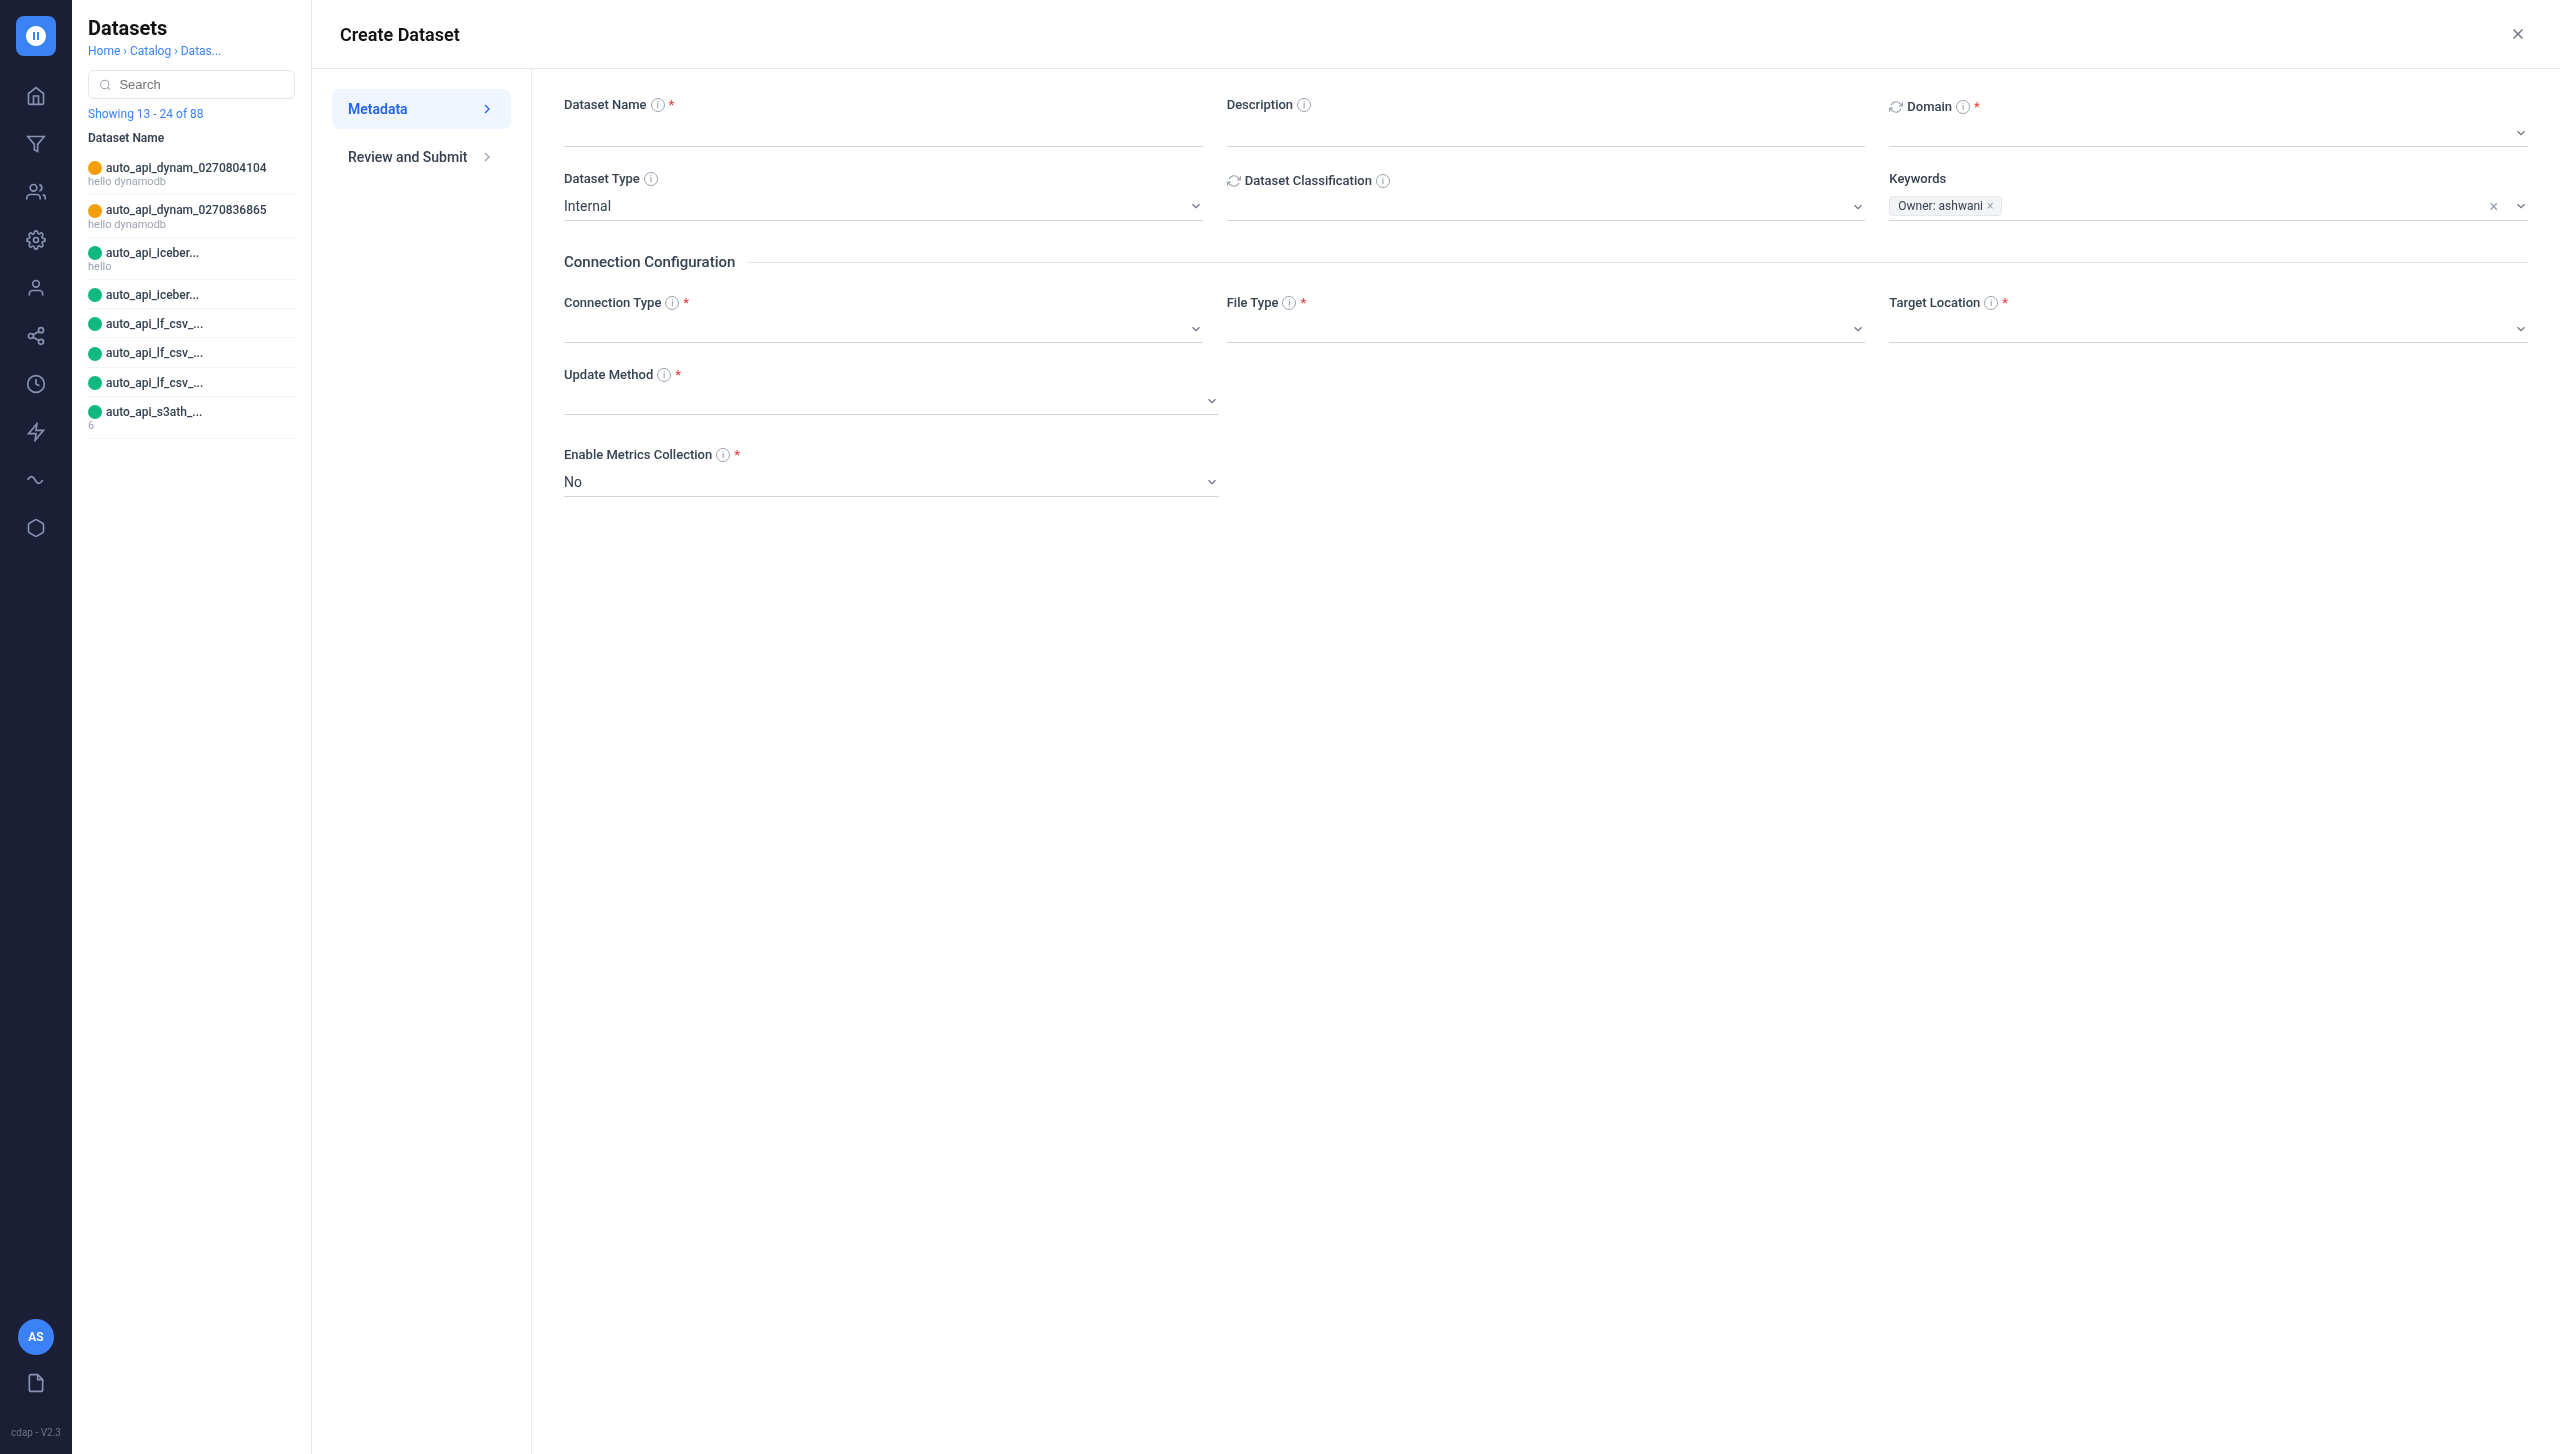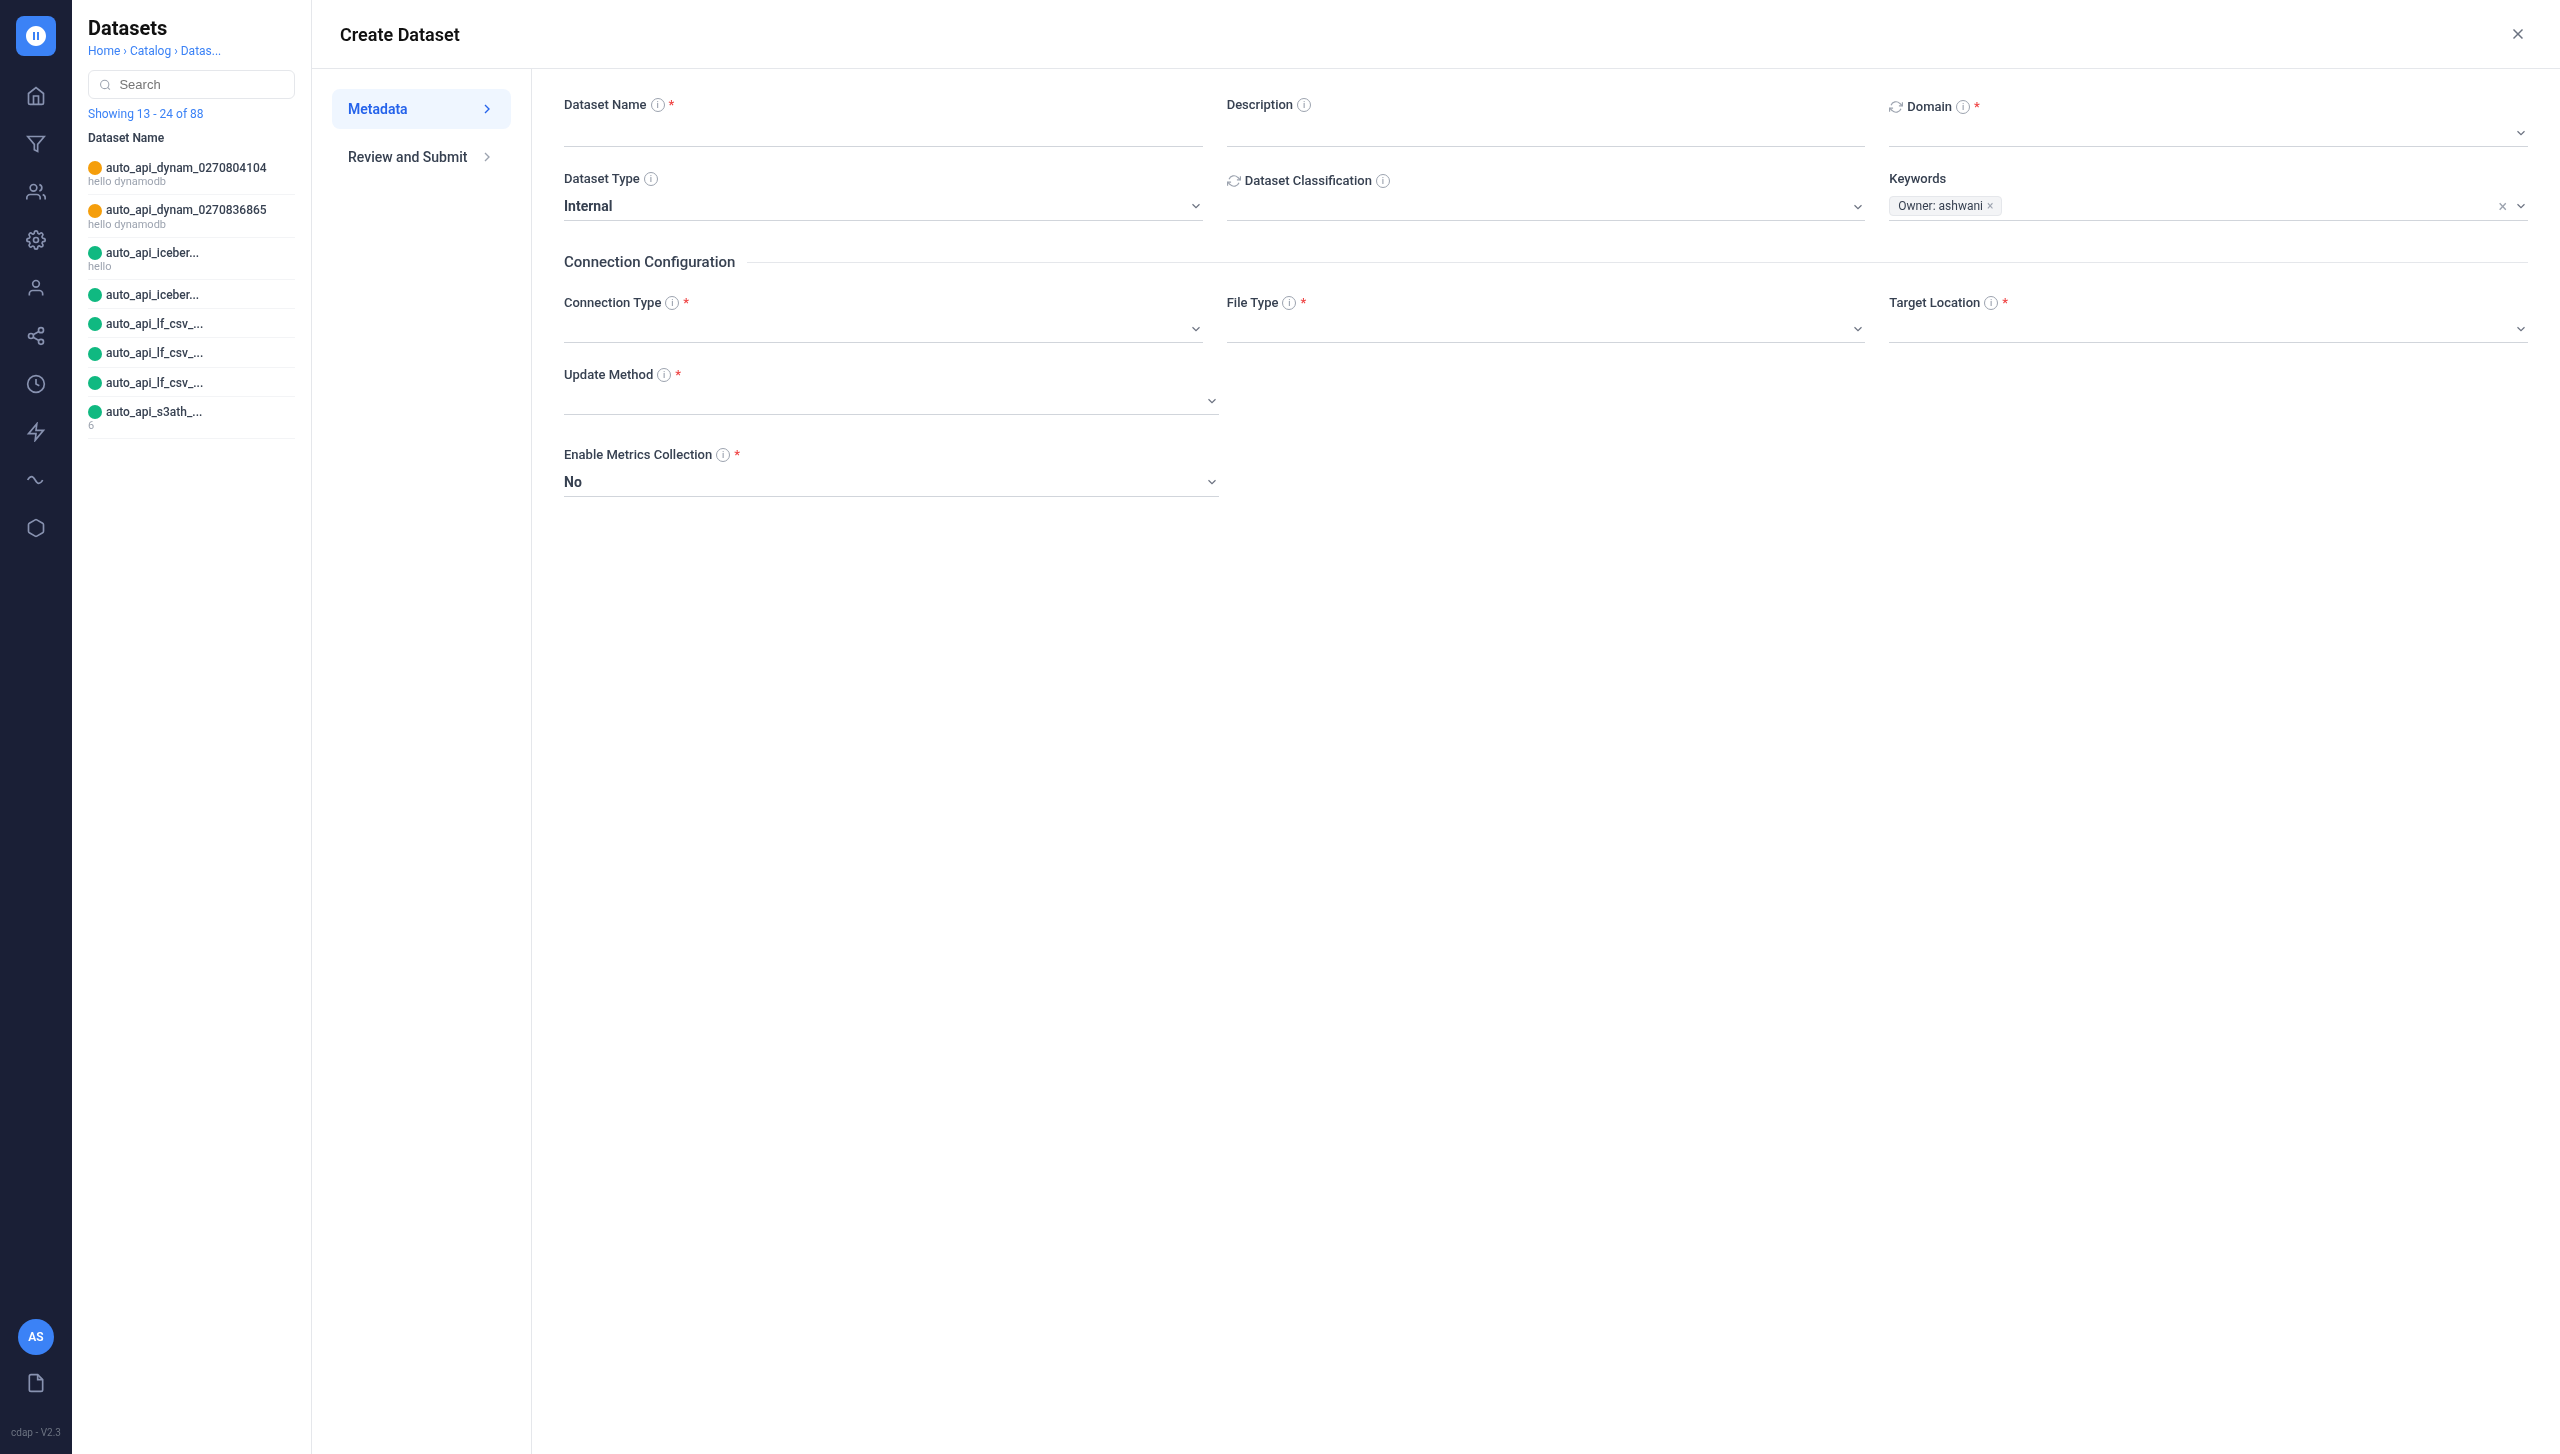--- a/index.html
+++ b/index.html
@@ -56,25 +56,25 @@
     .section-title { font-size: 15px; font-weight: 500; color: #374151; white-space: nowrap; }
     .section-line { flex: 1; height: 1px; background: #e5e7eb; }
 
     .form-row { display: flex; gap: 24px; margin-bottom: 24px; align-items: flex-end; }
     .form-group { flex: 1; display: flex; flex-direction: column; gap: 6px; }
     .form-label { font-size: 13px; font-weight: 500; color: #374151; display: flex; align-items: center; gap: 4px; }
     .required-star { color: #ef4444; }
     .info-icon { width: 14px; height: 14px; border-radius: 50%; border: 1px solid #9ca3af; display: inline-flex; align-items: center; justify-content: center; font-size: 9px; color: #9ca3af; cursor: help; }
     .form-input { border: none; border-bottom: 1px solid #d1d5db; padding: 6px 0; font-size: 14px; color: #374151; outline: none; background: transparent; }
     .form-select { border: none; border-bottom: 1px solid #d1d5db; padding: 6px 0; font-size: 14px; color: #374151; display: flex; align-items: center; justify-content: space-between; cursor: pointer; background: transparent; }
-    .form-select-value { color: #374151; font-weight: bold; }
+    .form-select-value { color: #374151; }
     .select-chevron { color: #6b7280; }
     .tag { display: inline-flex; align-items: center; gap: 4px; background: #f3f4f6; border: 1px solid #e5e7eb; border-radius: 4px; padding: 2px 8px; font-size: 12px; color: #374151; }
     .tag-remove { cursor: pointer; color: #9ca3af; }
-    .keywords-field { display: flex; align-items: center; gap: 7px; border-bottom: 1px solid #d1d5db; padding: 4px 0; flex-wrap: wrap; }
+    .keywords-field { display: flex; align-items: center; gap: 16px; border-bottom: 1px solid #d1d5db; padding: 4px 0; flex-wrap: wrap; }
     .keywords-add { color: #9ca3af; cursor: pointer; font-size: 16px; margin-left: auto; }
 
     .section-gap { margin-bottom: 32px; }
   </style>
 </head>
 <body>
 
 <div class="app-layout">
 
   <div class="sidebar">

